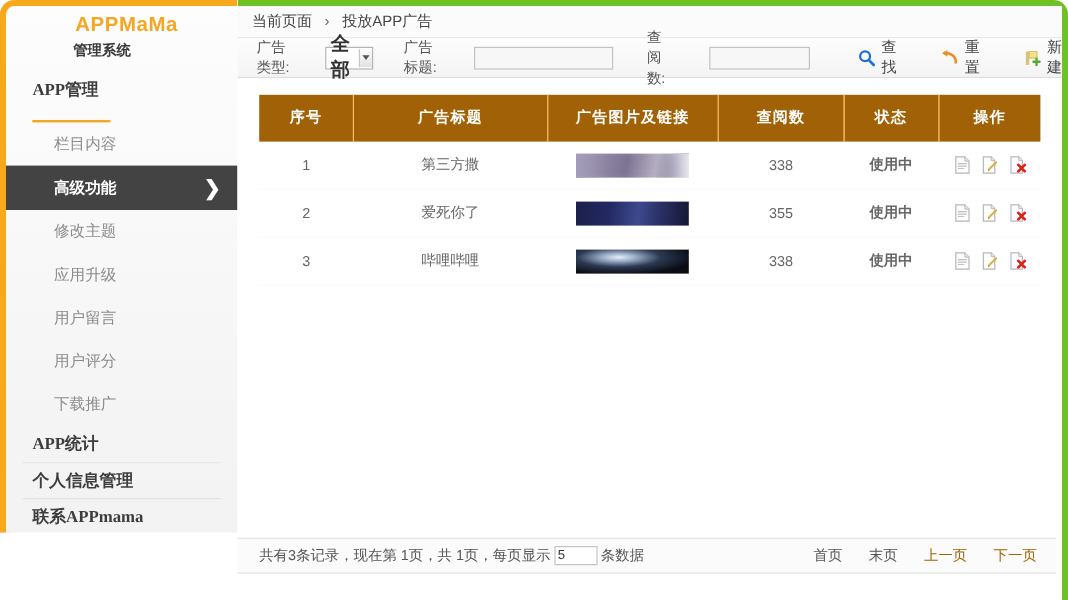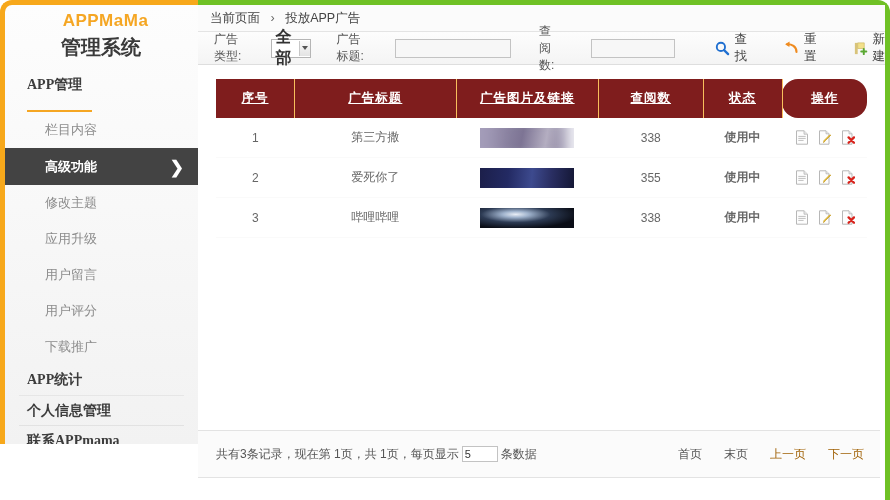--- a/index.html
+++ b/index.html
@@ -44,21 +44,21 @@
   }
   .brand-title {
     font-size: 17px;
     font-weight: bold;
     color: #f5a623;
     letter-spacing: .5px;
     font-family: "Liberation Sans", sans-serif;
     padding-left: 8px;
   }
   .brand-sub {
-    font-size: 20px;
+    font-size: 12px;
     font-weight: bold;
     color: #3a3a3a;
     margin-top: 3px;
     padding-left: 56px;
     text-align: left;
     font-family: "Liberation Serif", serif;
   }
 
   .nav { margin-top: 9px; }
 
@@ -192,30 +192,29 @@
   .tb-btn svg { display: block; }
 
   
   .table-wrap { padding: 14px 18px 0 18px; }
   table.grid {
     width: 100%;
     border-collapse: collapse;
     table-layout: fixed;
   }
   table.grid thead th {
-    background: #7f1d1d;
+    background: #a16207;
     color: #ffffff;
     font-size: 12.5px;
     font-weight: bold;
     height: 37px;
     border-right: 1px solid #f8bf5c;
     letter-spacing: 1px;
-    text-decoration: underline;
-  }
-  table.grid thead th:last-child { border-right: none; border-radius: 16px; }
+  }
+  table.grid thead th:last-child { border-right: none; }
   table.grid tbody td {
     height: 37px;
     text-align: center;
     font-size: 12px;
     color: #666;
     border-bottom: 1px solid #fafafa;
     vertical-align: middle;
   }
   .col-idx  { width: 12%; }
   .col-tit  { width: 25%; }
@@ -246,21 +245,21 @@
     background: radial-gradient(ellipse at 38% 32%, #e9eef6 0%, #9fb2cc 16%, #2c3a53 42%, #0a0d16 75%);
   }
 
   .ops { display: flex; justify-content: center; align-items: center; gap: 9px; }
   .op-icon { width: 14px; height: 15px; display: block; cursor: pointer; }
 
   
   .footer {
     position: absolute;
     left: 0; right: 5px; bottom: 22px;
-    height: 48px;
+    height: 30px;
     display: flex;
     align-items: center;
     justify-content: space-between;
     padding: 0 16px 0 18px;
     border-top: 1px solid #e3e3e3;
     border-bottom: 1px solid #e3e3e3;
     background: #fbfbfb;
     font-size: 12px;
     color: #555;
     box-sizing: border-box;

